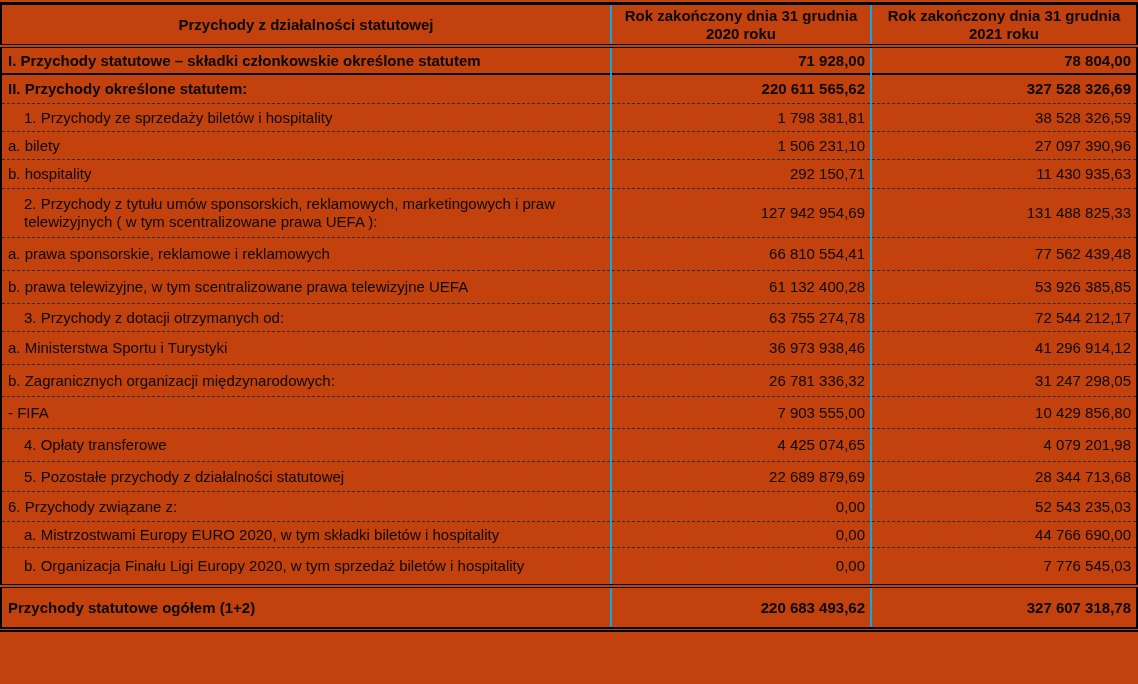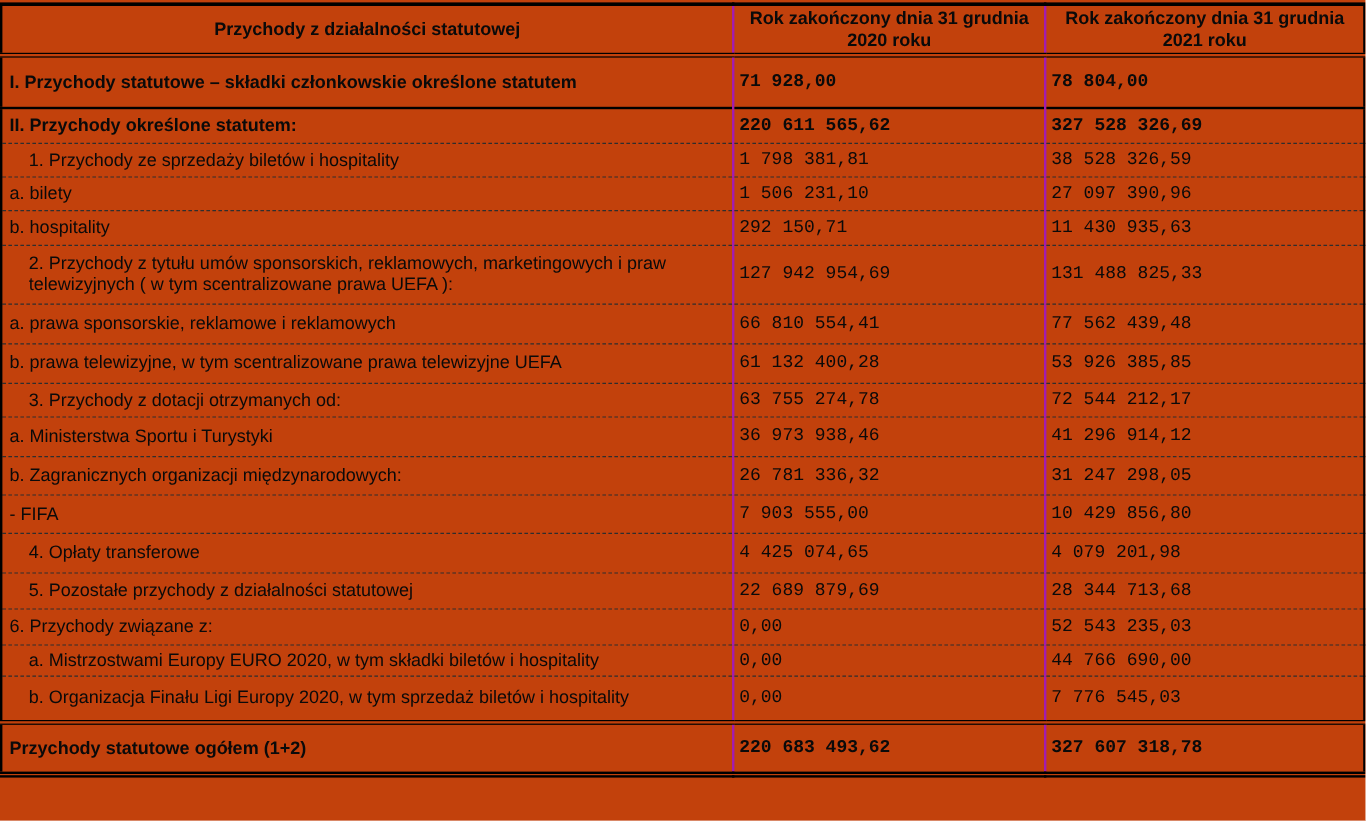--- a/index.html
+++ b/index.html
@@ -24,21 +24,21 @@
     border-top: 3px solid #000;
     border-left: 2px solid #000;
     border-right: 2px solid #000;
     border-bottom: 5px double #000;
   }
   col.c-label { width: 610px; }
   col.c-2020  { width: 260px; }
   col.c-2021  { width: 266px; }
 
   th, td {
-    border-left: 2px solid #a21caf;
+    border-left: 2px solid #0ea5e9;
     font-size: 15px;
     line-height: 1.18;
     vertical-align: middle;
     overflow: hidden;
   }
   th:first-child, td:first-child { border-left: none; }
 
   thead tr { height: 40px; }
   thead th {
     font-weight: bold;
@@ -47,26 +47,26 @@
     border-bottom: 4px double #000;
   }
 
   tbody td { border-top: 1px dashed #2e2e2e; }
   tbody tr:first-child td { border-top: none; }
   tbody tr:nth-child(2) td { border-top: 2px solid #000; }
   tbody tr:last-child td  { border-top: 4px double #000; }
 
   td.label { text-align: left; padding: 2px 6px 2px 6px; }
   td.label.indent-1 { padding-left: 22px; margin-top: 48px; }
-  td.num   { text-align: left; padding: 2px 5px 2px 4px; white-space: nowrap; font-family: Liberation Mono, monospace; }
+  td.num   { text-align: right; padding: 2px 5px 2px 4px; white-space: nowrap; }
 
   tr.bold td { font-weight: bold; }
 
   
-  tbody tr:nth-child(1)  { height: 44px; }
+  tbody tr:nth-child(1)  { height: 28px; }
   tbody tr:nth-child(2)  { height: 29px; }
   tbody tr:nth-child(3)  { height: 28px; }
   tbody tr:nth-child(4)  { height: 28px; }
   tbody tr:nth-child(5)  { height: 29px; }
   tbody tr:nth-child(6)  { height: 49px; }
   tbody tr:nth-child(7)  { height: 33px; }
   tbody tr:nth-child(8)  { height: 33px; }
   tbody tr:nth-child(9)  { height: 28px; }
   tbody tr:nth-child(10) { height: 33px; }
   tbody tr:nth-child(11) { height: 32px; }

